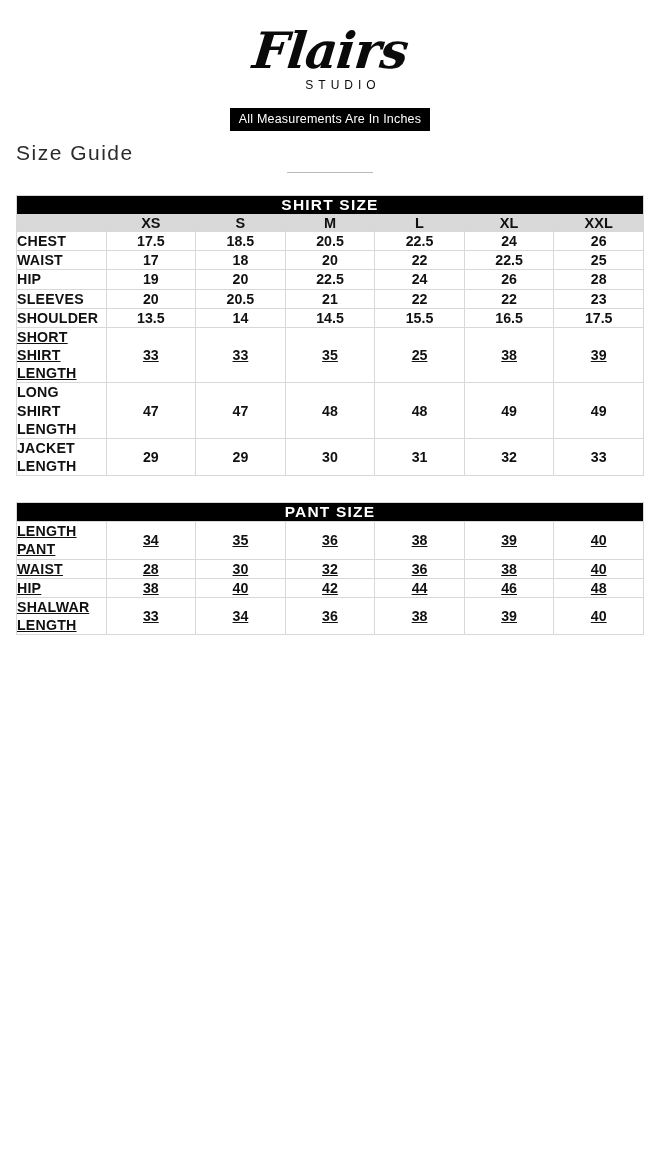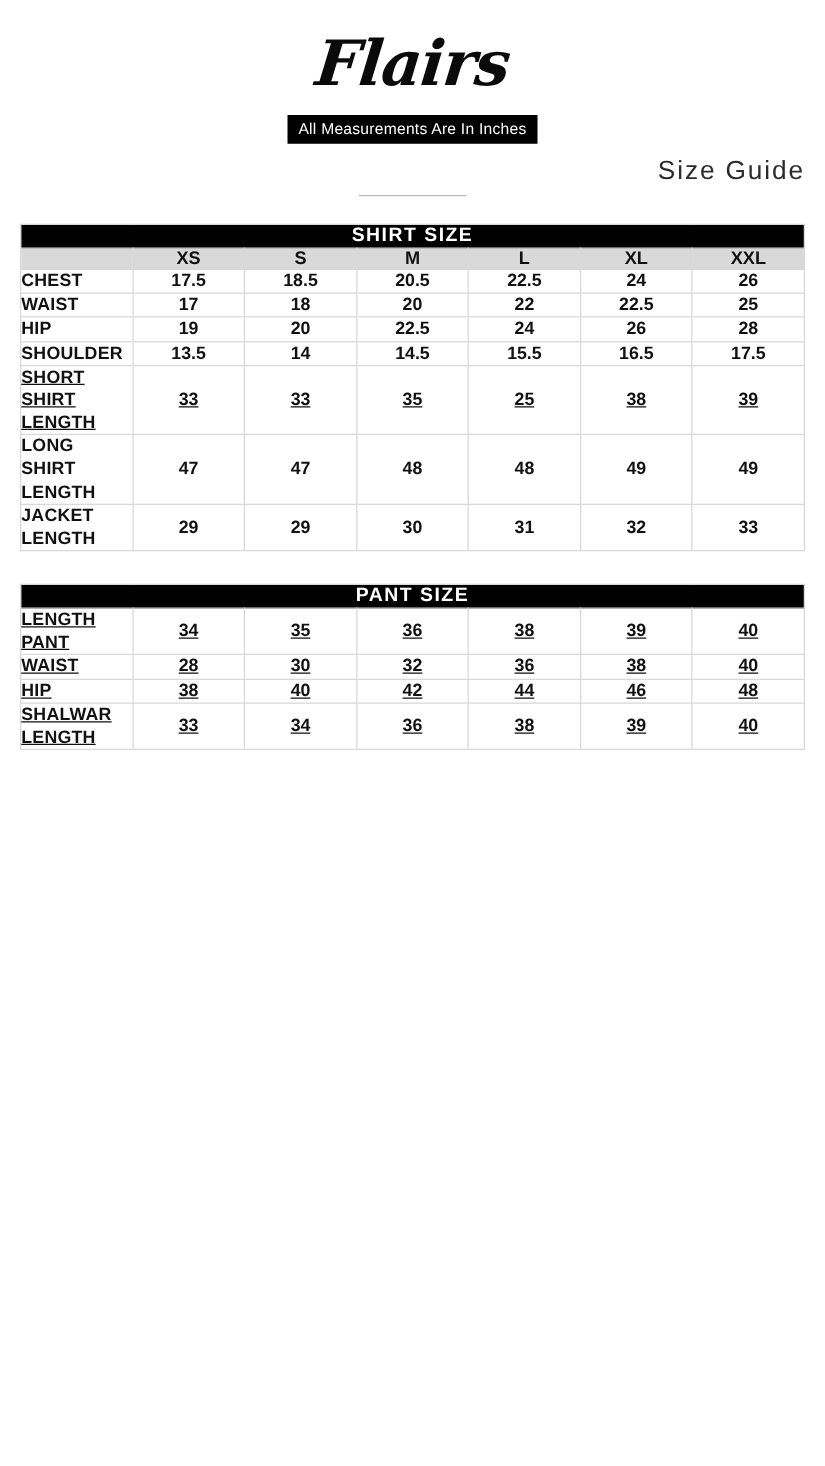--- a/index.html
+++ b/index.html
@@ -53,21 +53,21 @@
     color: #ffffff;
     font-size: 12.5px;
     font-weight: 400;
     letter-spacing: 0.2px;
     padding: 4px 9px 5px 9px;
     margin-top: 16px;
   }
   .banner-wrap { text-align: center; }
 
   .size-guide {
-    text-align: right;
+    text-align: left;
     font-size: 21px;
     letter-spacing: 1.5px;
     color: #2b2b2b;
     margin-top: 10px;
     font-weight: 400;
   }
   .size-guide-underline {
     width: 86px;
     height: 1px;
     background: #b9b9b9;
@@ -130,20 +130,21 @@
 
   .pant-block { margin-top: 26px; }
 </style>
 </head>
 <body>
 
 <div class="page">
 
   <div class="logo-block">
     <div class="logo-script">Flairs</div>
+    <div class="logo-sub">STUDIO</div>
   </div>
 
   <div class="banner-wrap">
     <div class="measure-banner">All Measurements Are In Inches</div>
   </div>
 
   <div class="size-guide">Size Guide</div>
   <div class="size-guide-underline"></div>
 
   <div class="table-block">
@@ -183,20 +184,29 @@
       <tr>
         <td class="label-col">HIP</td>
         <td class="val">19</td>
         <td class="val">20</td>
         <td class="val">22.5</td>
         <td class="val">24</td>
         <td class="val">26</td>
         <td class="val">28</td>
       </tr>
       <tr>
+        <td class="label-col">SLEEVES</td>
+        <td class="val">20</td>
+        <td class="val">20.5</td>
+        <td class="val">21</td>
+        <td class="val">22</td>
+        <td class="val">22</td>
+        <td class="val">23</td>
+      </tr>
+      <tr>
         <td class="label-col">SHOULDER</td>
         <td class="val">13.5</td>
         <td class="val">14</td>
         <td class="val">14.5</td>
         <td class="val">15.5</td>
         <td class="val">16.5</td>
         <td class="val">17.5</td>
       </tr>
       <tr class="row-tall">
         <td class="label-col">SHORT SHIRT LENGTH</td>

